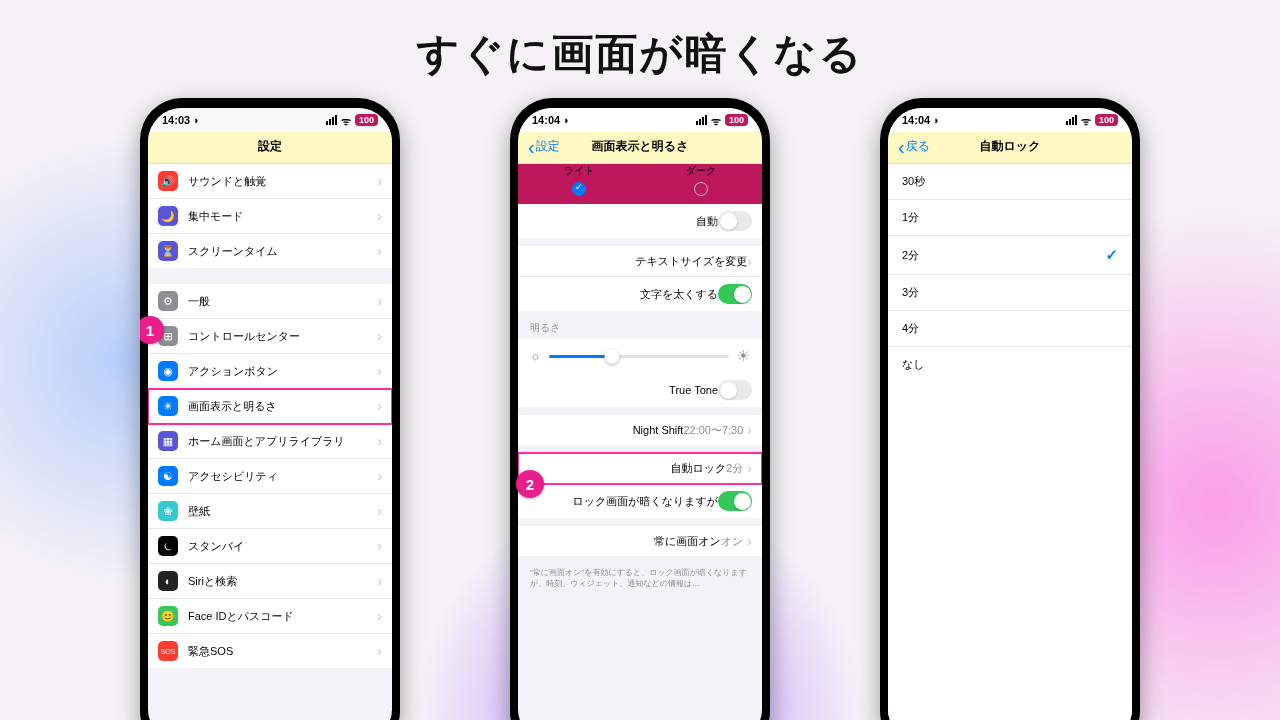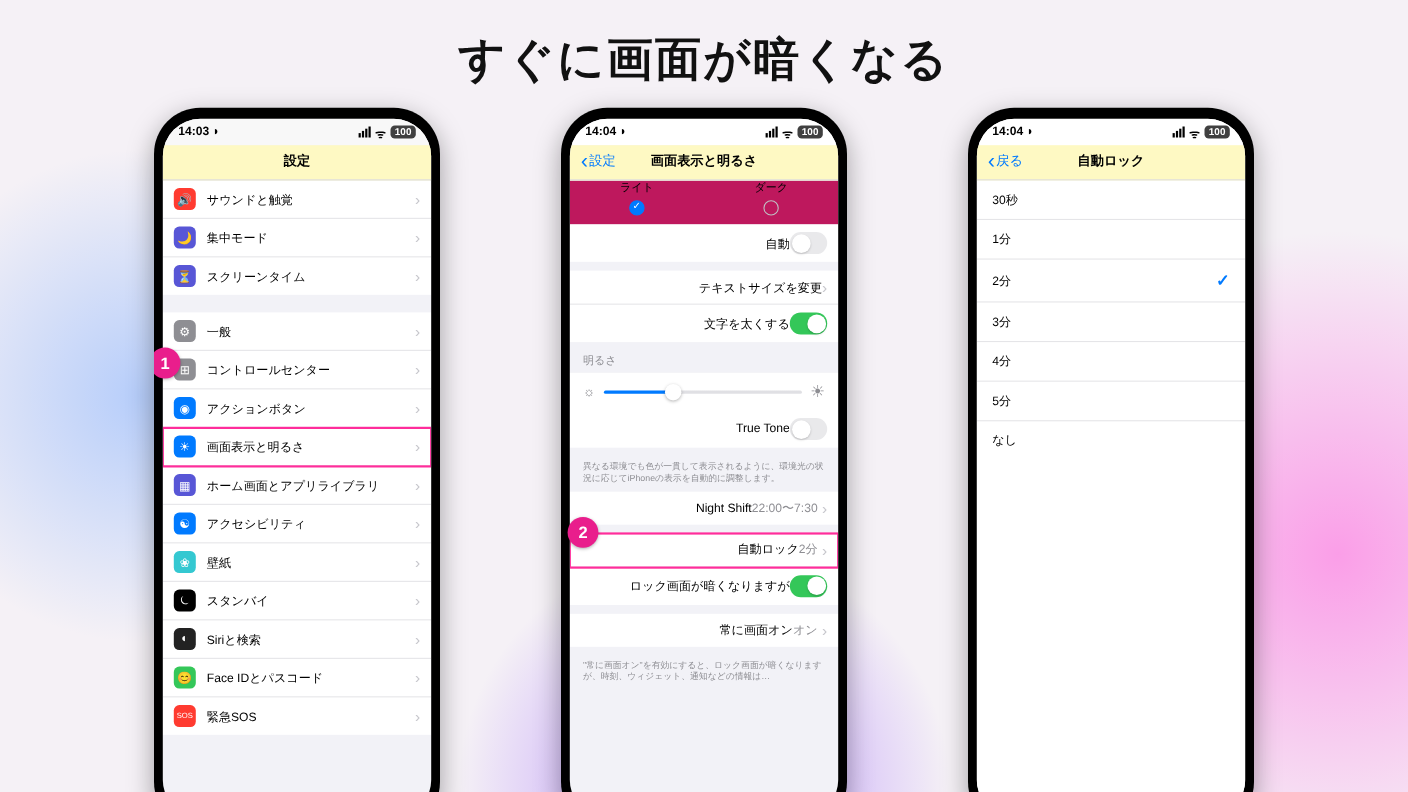--- a/index.html
+++ b/index.html
@@ -26,21 +26,21 @@
     height: 24px; display: flex; align-items: center; justify-content: space-between;
     padding: 0 14px; font-size: 11px; font-weight: 600; color: #000; background: #f8f8f8;
   }
   .status-bar.light { background: #fff; }
   .sb-right { display: flex; align-items: center; gap: 4px; }
   .signal { display: flex; align-items: flex-end; gap: 1px; }
   .signal span { width: 2px; background: #000; }
   .signal span:nth-child(1){height:4px}.signal span:nth-child(2){height:6px}.signal span:nth-child(3){height:8px}.signal span:nth-child(4){height:10px}
   .wifi { font-size: 11px; }
   .batt {
-    display:inline-flex; align-items:center; gap:1px; background:#404040; color:#fff;
+    display:inline-flex; align-items:center; gap:1px; background:#be185d; color:#fff;
     font-size:9px; font-weight:700; padding:1px 4px; border-radius:4px;
   }
   .nav-header {
     background: #fef9c3; text-align: center; font-size: 12px; font-weight: 600;
     padding: 6px 0 8px; position: relative; border-bottom: 0.5px solid #ddd;
   }
   .nav-header .back { position:absolute; left:10px; top:6px; color:#007aff; font-weight:500; display:flex; align-items:center; gap:1px; }
   .nav-header .back::before { content:"‹"; font-size:20px; line-height:12px; font-weight:400; }
   .list { flex:1; overflow:hidden; font-size:11px; color:#000; }
   .group { background:#fff; margin:0 0 16px; }
@@ -238,21 +238,20 @@
           <div class="slider-row">
             <span class="sun">☼</span>
             <div class="slider"></div>
             <span class="sun" style="font-size:15px">☀</span>
           </div>
           <div class="row">
             <span class="label">True Tone</span>
             <span class="toggle"></span>
           </div>
         </div>
-        <div class="footer-text">異なる環境でも色が一貫して表示されるように、環境光の状況に応じてiPhoneの表示を自動的に調整します。</div>
         <div class="group tight">
           <div class="row">
             <span class="label">Night Shift</span>
             <span class="value">22:00〜7:30</span>
               <span class="chev">›</span>
           </div>
         </div>
         <div class="group tight">
           <div class="row hl">
             <span class="label">自動ロック</span>
@@ -309,23 +308,20 @@
               <span class="label">2分</span>
               <span class="check">✓</span>
             </div>
             <div class="row">
               <span class="label">3分</span>
             </div>
             <div class="row">
               <span class="label">4分</span>
             </div>
             <div class="row">
-              <span class="label">5分</span>
-            </div>
-            <div class="row">
               <span class="label">なし</span>
             </div>
           </div>
         </div>
       <div class="home-ind"></div>
     </div>
   </div>
 
 </div>
 

